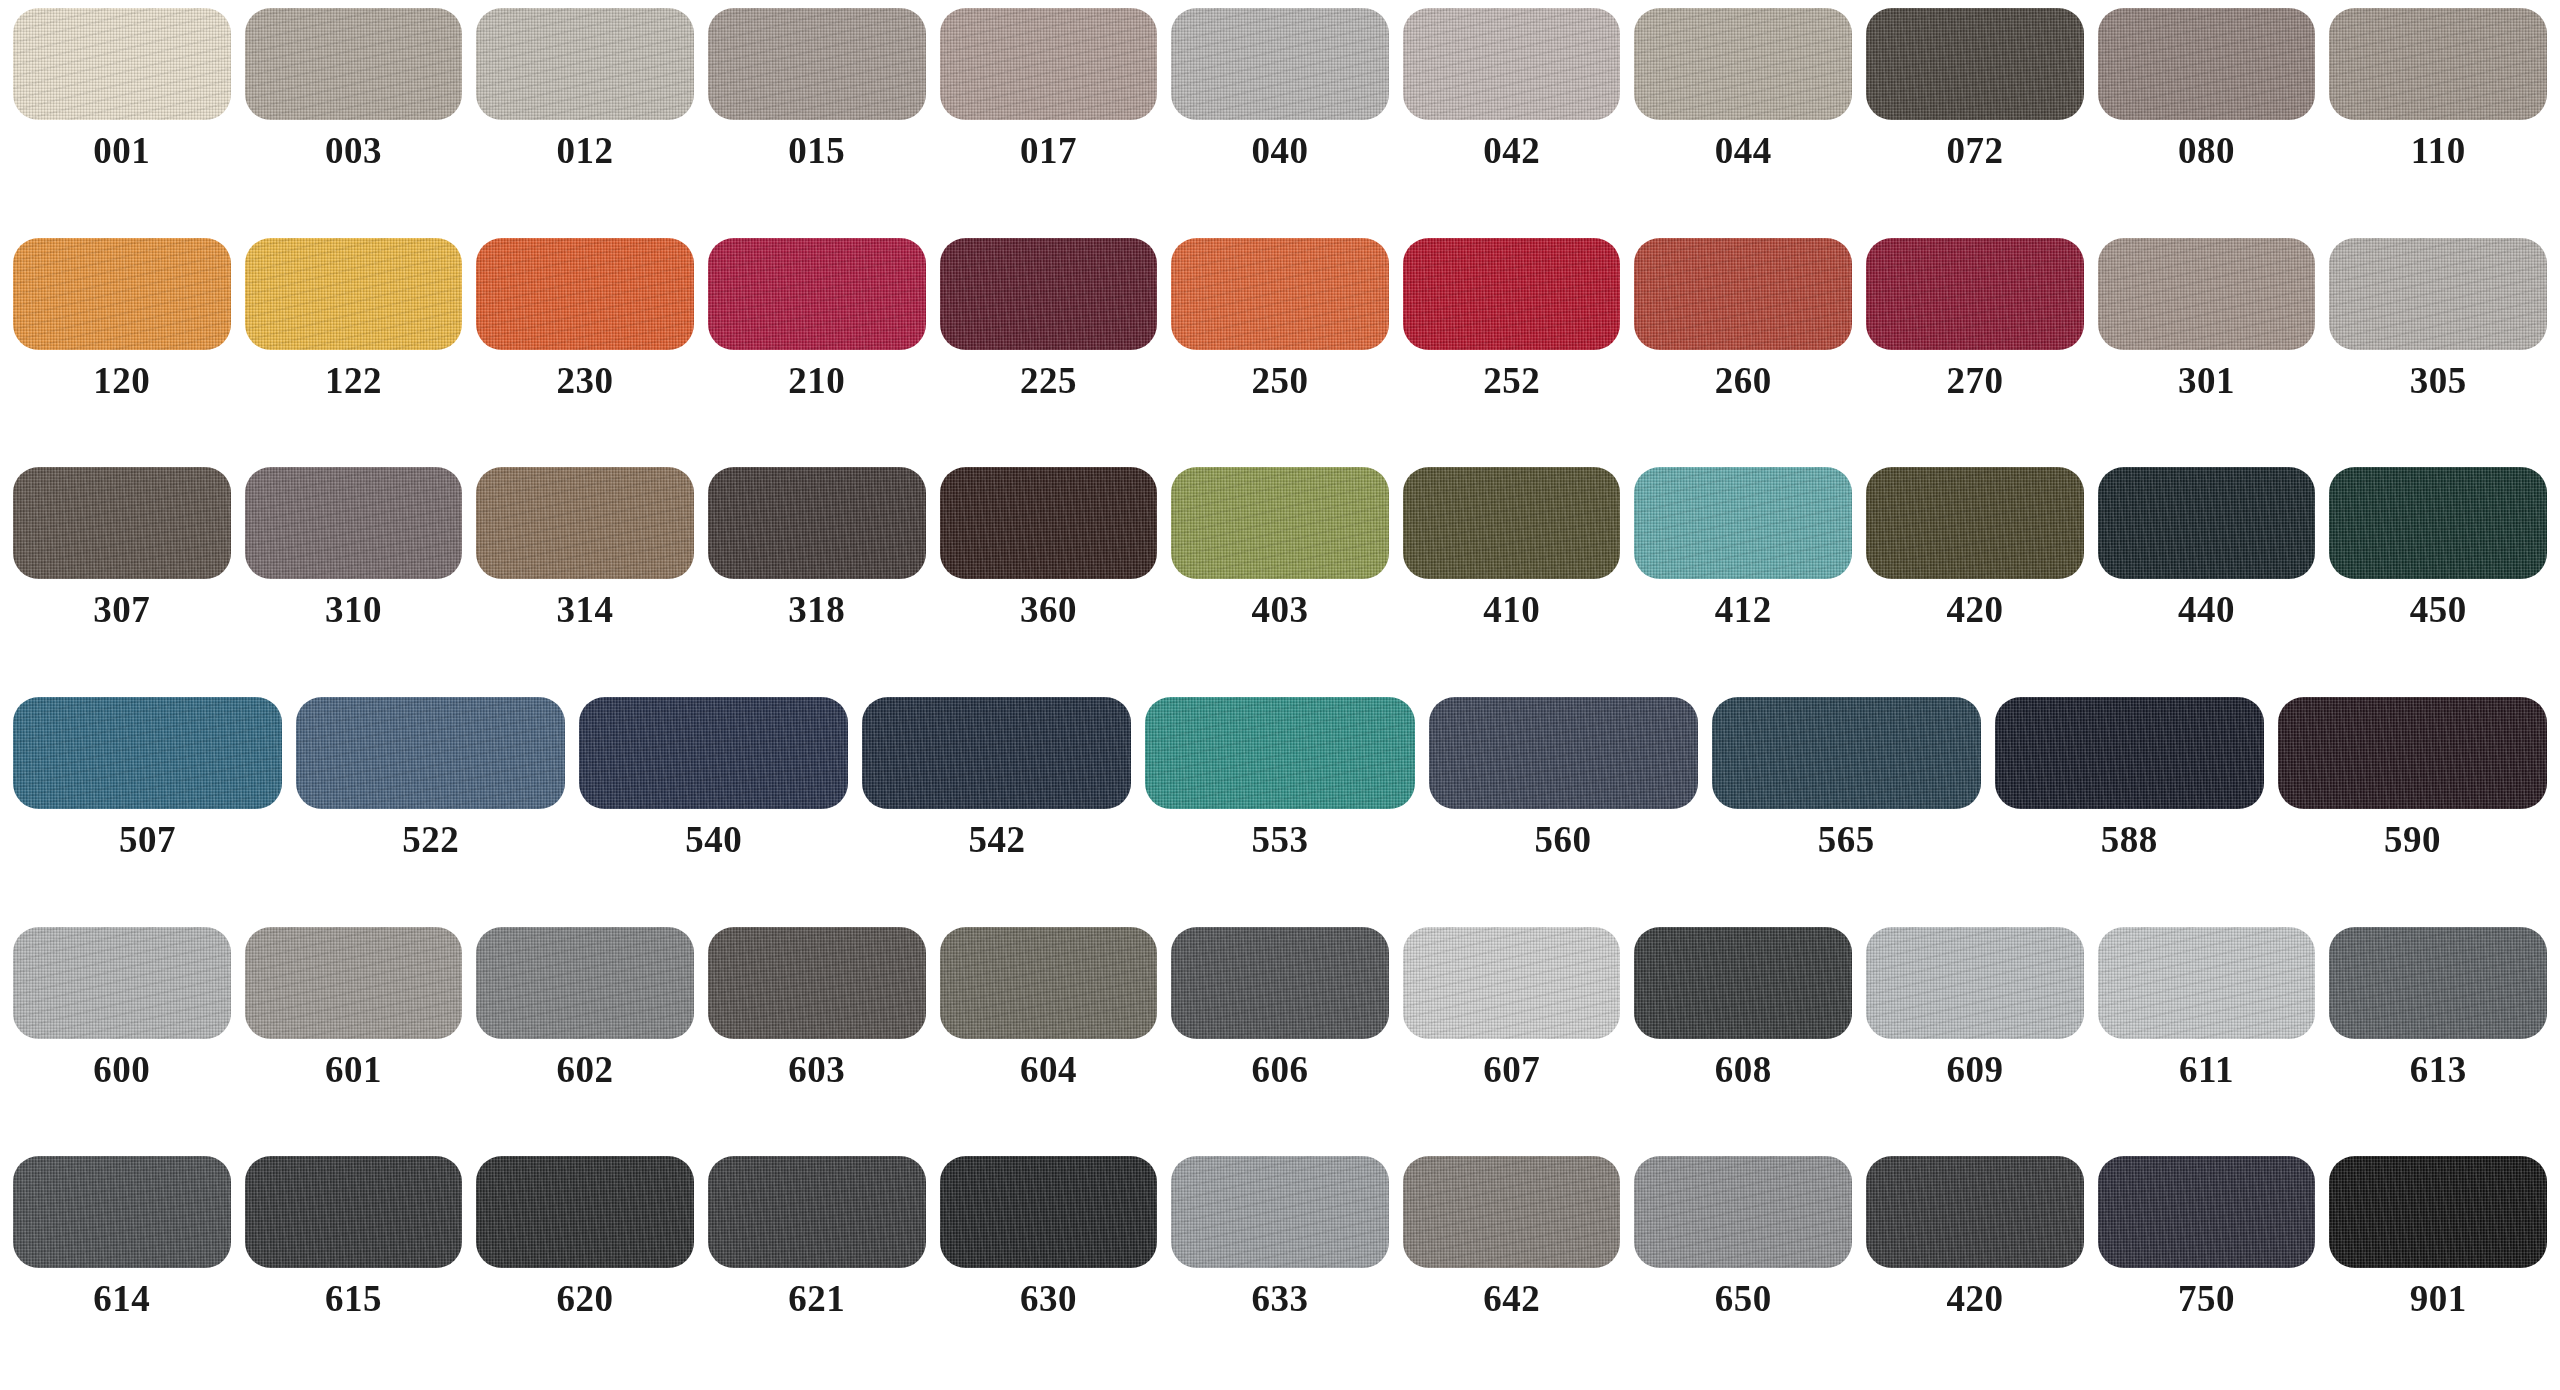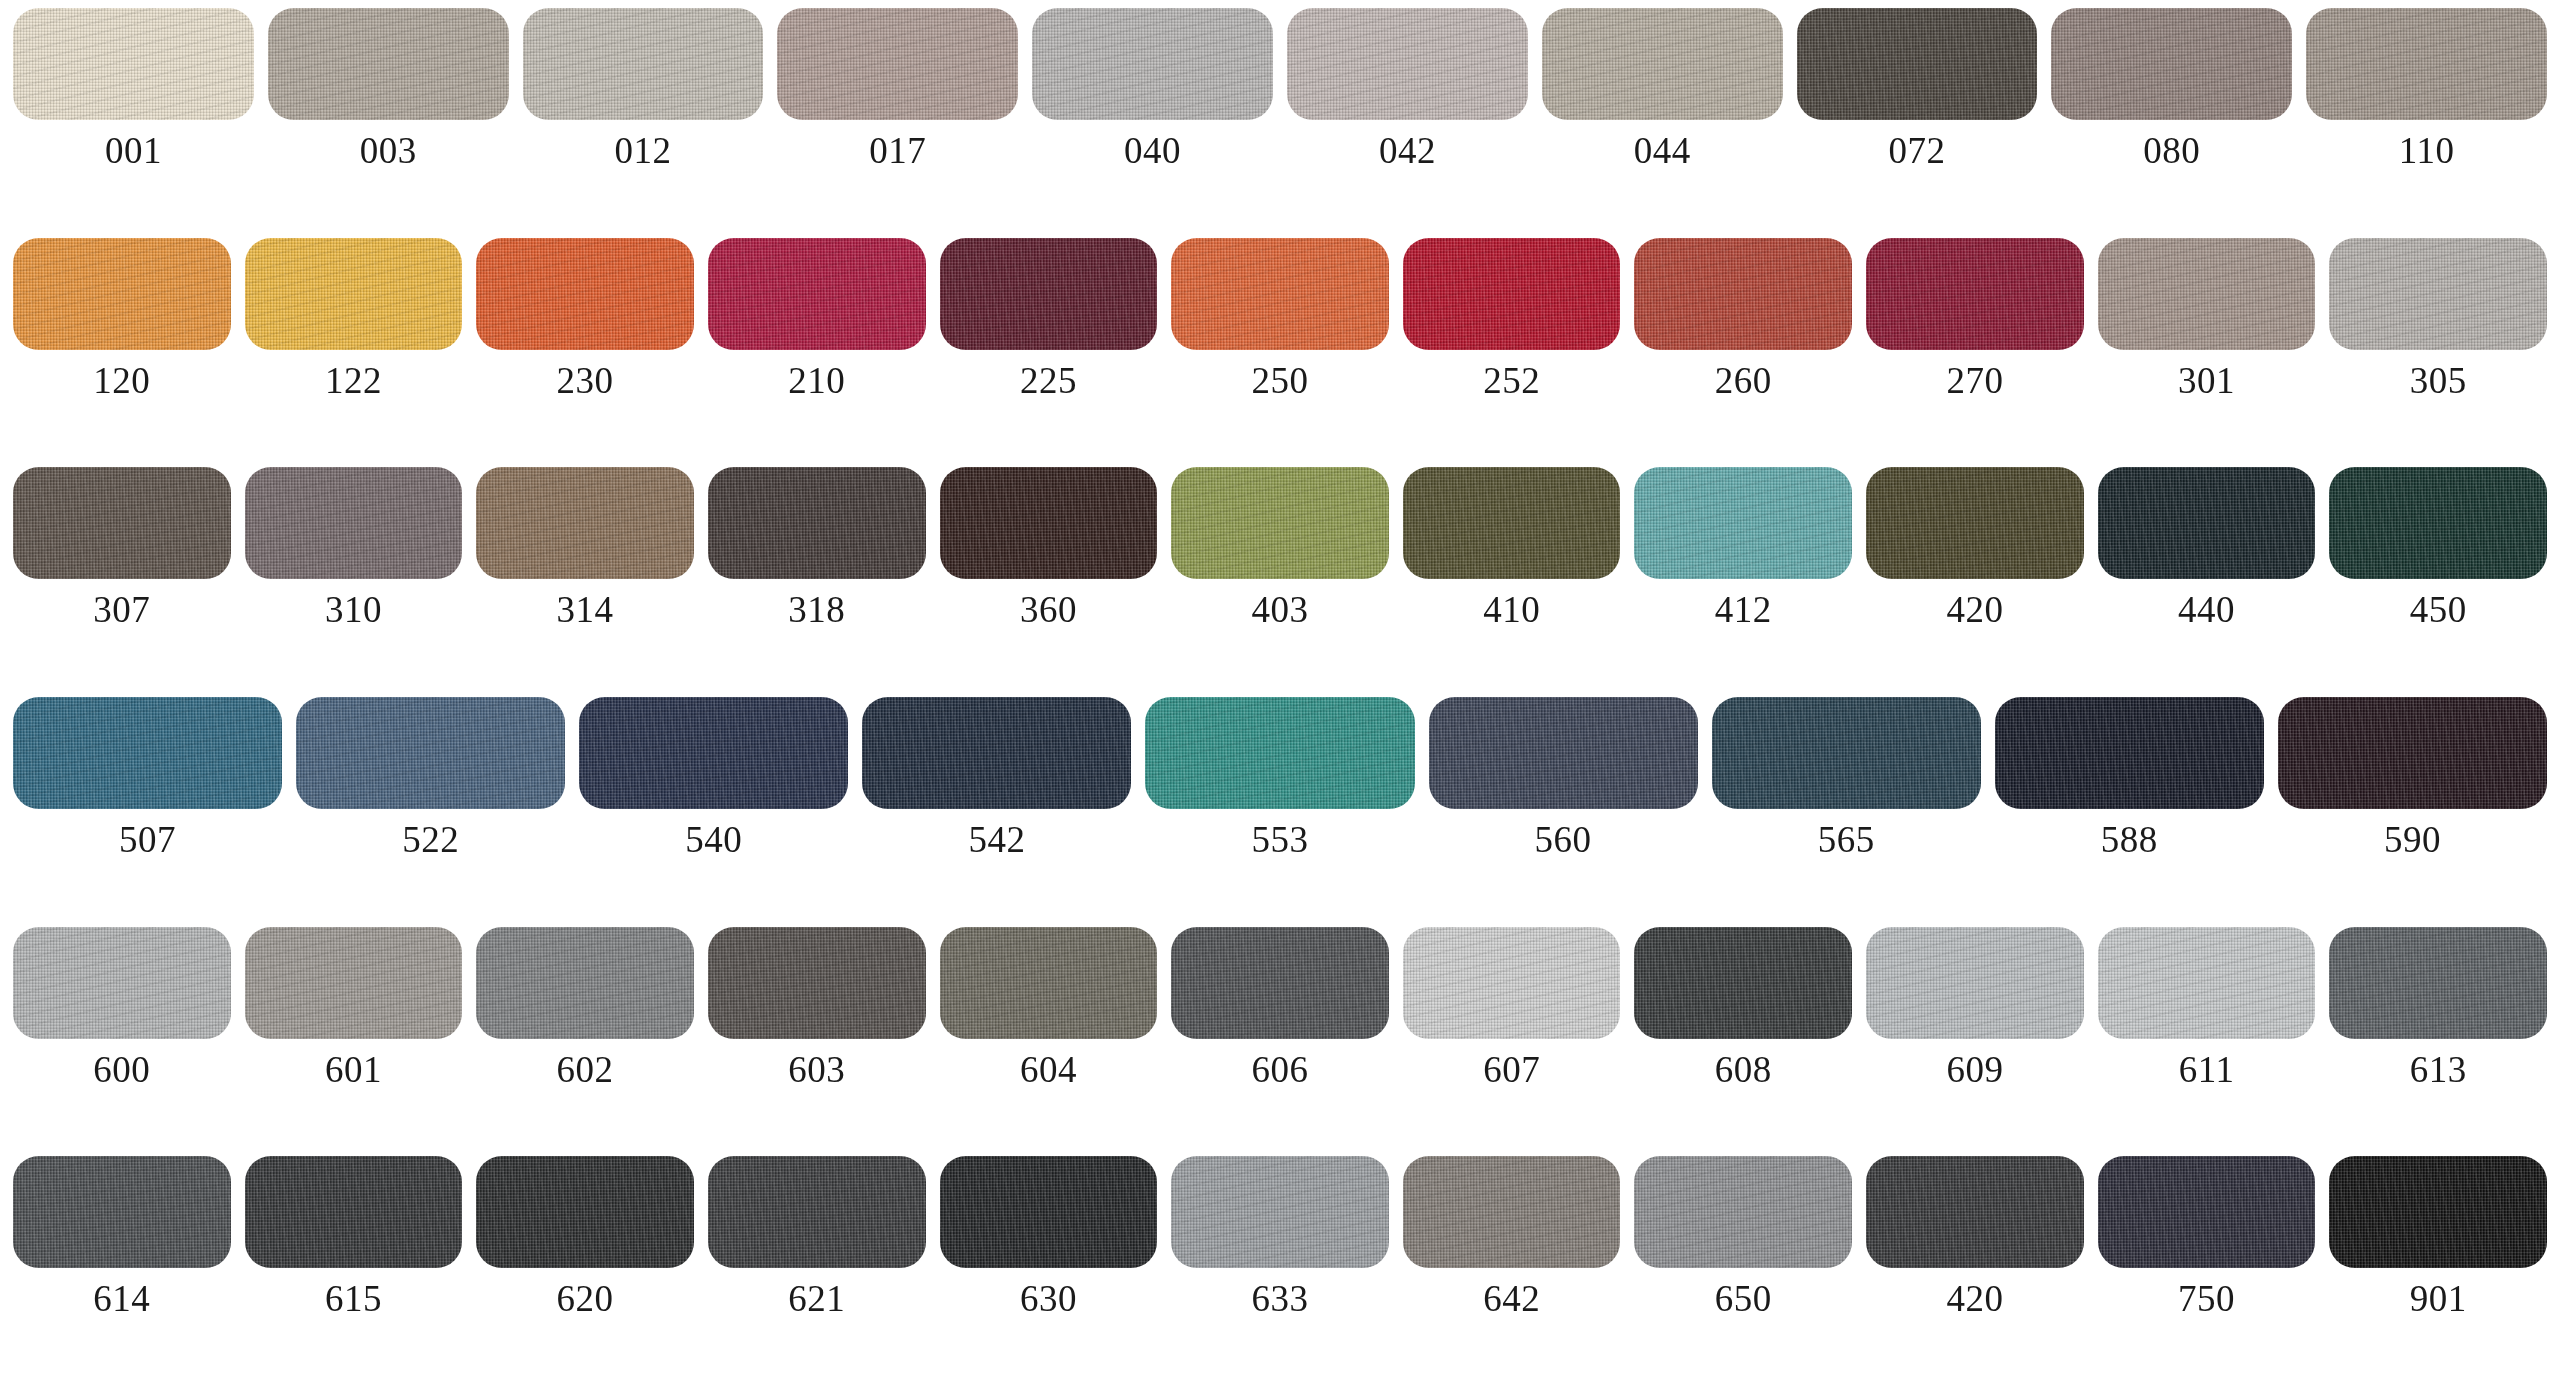--- a/index.html
+++ b/index.html
@@ -19,20 +19,21 @@
     display: flex;
     flex-direction: column;
     padding: 8px 6px 4px 6px;
   }
 
   .swatch-row {
     display: flex;
     flex: 1 1 0;
     width: 100%;
     align-items: stretch;
+    font-weight: bold;
   }
 
   .swatch-cell {
     flex: 1 1 0;
     display: flex;
     flex-direction: column;
     align-items: center;
     justify-content: flex-start;
     padding: 0 7px;
     min-width: 0;
@@ -111,20 +112,24 @@
       </div>
       <div class="swatch-cell">
         <div class="swatch-chip" style="background-color: rgb(176, 167, 156);"></div>
         <div class="swatch-label">003</div>
       </div>
       <div class="swatch-cell">
         <div class="swatch-chip" style="background-color: rgb(194, 189, 180);"></div>
         <div class="swatch-label">012</div>
       </div>
       <div class="swatch-cell">
+        <div class="swatch-chip" style="background-color: rgb(165, 154, 147);"></div>
+        <div class="swatch-label">015</div>
+      </div>
+      <div class="swatch-cell">
         <div class="swatch-chip" style="background-color: rgb(176, 157, 150);"></div>
         <div class="swatch-label">017</div>
       </div>
       <div class="swatch-cell">
         <div class="swatch-chip" style="background-color: rgb(183, 181, 180);"></div>
         <div class="swatch-label">040</div>
       </div>
       <div class="swatch-cell">
         <div class="swatch-chip" style="background-color: rgb(194, 184, 181);"></div>
         <div class="swatch-label">042</div>

